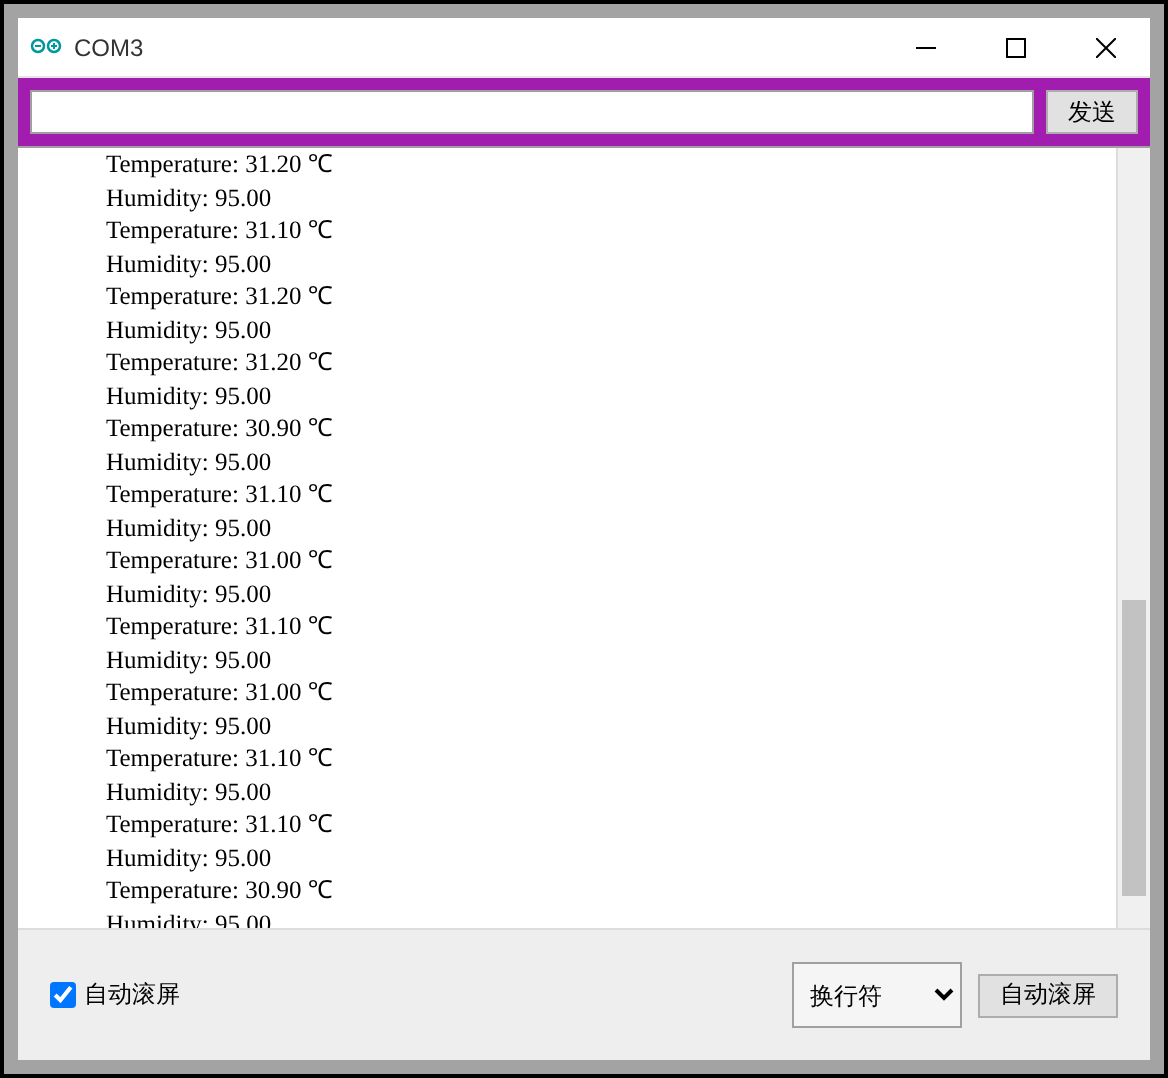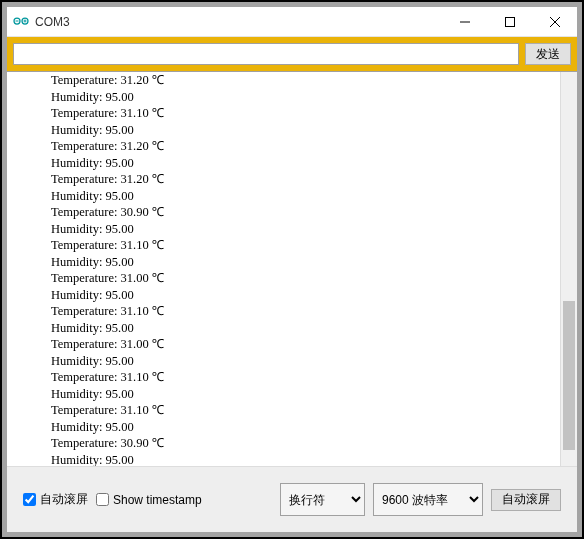--- a/index.html
+++ b/index.html
@@ -13,21 +13,21 @@
     height: 539px;
     overflow: hidden;
   }
   .window {
     position: absolute;
     left: 2px;
     top: 2px;
     width: 580px;
     height: 535px;
     background: #fff;
-    border: 5px solid #a3a3a3;
+    border: 7px solid #a3a3a3;
     display: flex;
     flex-direction: column;
   }
   .titlebar {
     height: 30px;
     background: #fff;
     display: flex;
     align-items: center;
     padding-left: 6px;
     border-bottom: 1px solid #e5e5e5;
@@ -55,21 +55,21 @@
     justify-content: center;
     color: #333;
     font-size: 10px;
     cursor: default;
   }
   .win-btn svg { width: 10px; height: 10px; }
   .toolbar {
     display: flex;
     padding: 6px;
     gap: 6px;
-    background: #eab308;
+    background: #a21caf;
   }
   .input-field {
     flex: 1;
     height: 22px;
     border: 1px solid #a0a0a0;
     background: #fff;
     padding: 0 4px;
     font-size: 12px;
   }
   .btn {
@@ -211,27 +211,20 @@
     <div class="scroll-track">
       <div class="scroll-thumb"></div>
     </div>
   </div>
 
   <div class="bottombar">
     <label class="chk">
       <input type="checkbox" id="chk-autoscroll" checked="" style="">
       <span>自动滚屏</span>
     </label>
-    <label class="chk">
-      <input type="checkbox" id="chk-timestamp" style="">
-      <span>Show timestamp</span>
-    </label>
     <div class="spacer"></div>
     <select class="select narrow">
       <option>换行符</option>
     </select>
-    <select class="select wide">
-      <option>9600 波特率</option>
-    </select>
     <div class="btn">自动滚屏</div>
   </div>
 
 </div>
 
 </body></html>

